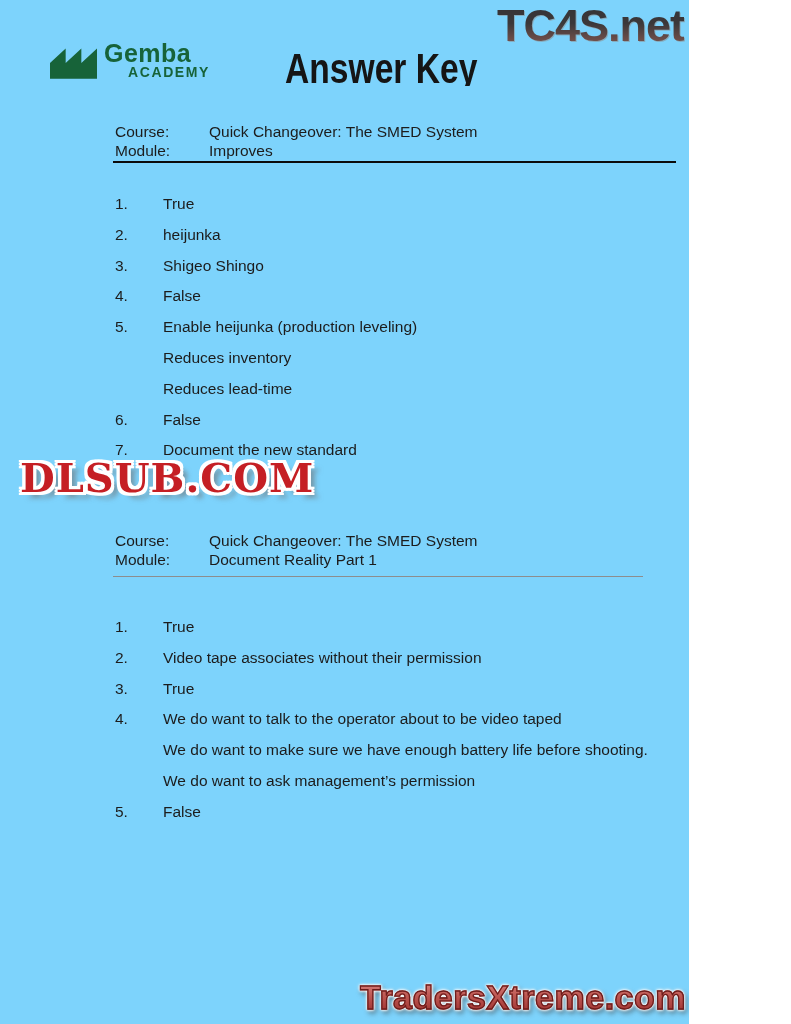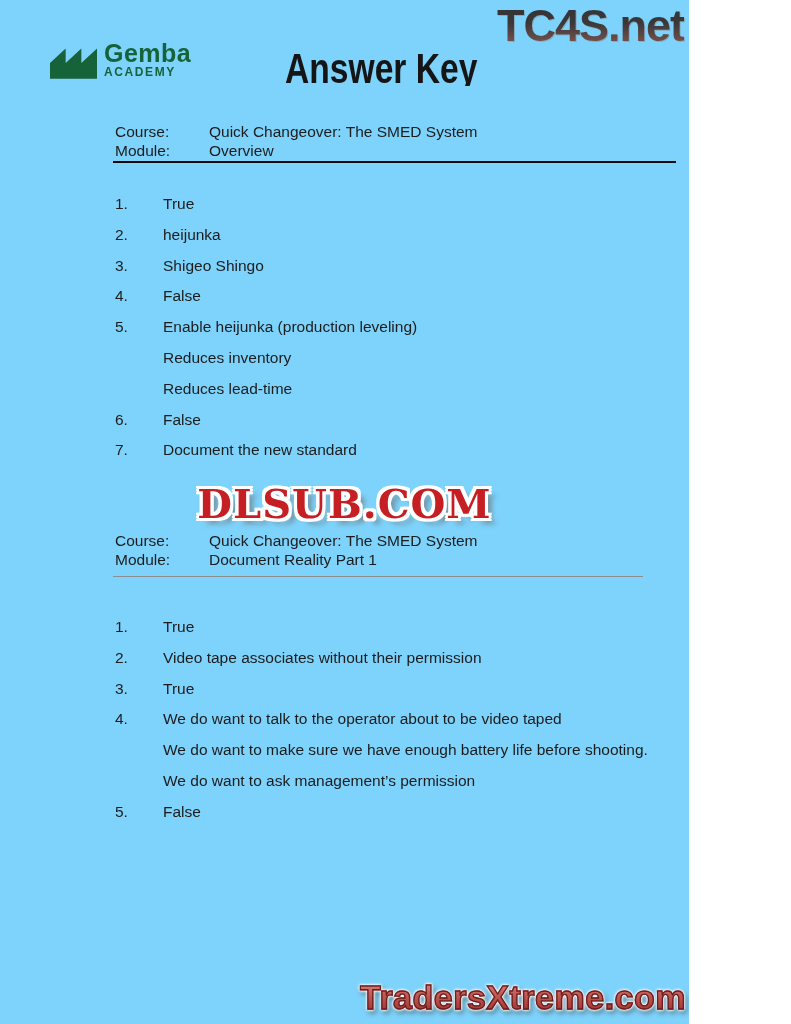--- a/index.html
+++ b/index.html
@@ -15,21 +15,21 @@
     background:linear-gradient(180deg,#353336 10%,#3b383a 45%,#8a5a52 95%);
     -webkit-background-clip:text;background-clip:text;color:transparent;
     filter:drop-shadow(1.5px 1.5px 0.5px rgba(140,140,140,0.55));
   }
 
   
   .logo{position:absolute;left:50px;top:41px;display:flex;align-items:center;gap:7px;}
   .logo-icon{display:block;}
   .logo-text{display:flex;flex-direction:column;}
   .logo-brand{font-size:25px;font-weight:bold;color:#176339;line-height:23px;letter-spacing:0.5px;}
-  .logo-sub{font-size:12px;font-weight:bold;color:#176339;letter-spacing:1.6px;line-height:14px;}
+  .logo-sub{font-size:14px;font-weight:bold;color:#176339;letter-spacing:1.6px;line-height:14px;margin-left:24px;}
 
   
   .title-clip{position:absolute;left:0;top:50px;width:100%;height:36px;overflow:hidden;text-align:center;}
   .title{
     display:inline-block;font-size:42px;font-weight:bold;color:#151515;line-height:38px;
     transform:translateX(37px) scaleX(0.8);white-space:nowrap;
   }
 
   
   .section{position:absolute;left:115px;width:565px;}
@@ -43,30 +43,31 @@
   
   .list{position:absolute;left:115px;width:600px;}
   .list1{top:195px;}
   .list2{top:618px;}
   .list-row{display:flex;height:30.8px;font-size:15.5px;line-height:17px;}
   .list-num{width:48px;flex:none;}
   .list-text{flex:1;}
 
   
   .wm-dlsub{
-    position:absolute;left:0;right:0;top:482px;text-align:center;
+    position:absolute;left:0;right:0;top:456px;
     font-family:"DejaVu Serif","Liberation Serif",serif;
     font-size:40px;font-weight:bold;letter-spacing:1px;line-height:44px;
     color:#c51f24;white-space:nowrap;
     text-shadow:
       -3px -3px 0 #fff,-3px 0 0 #fff,-3px 3px 0 #fff,
        0 -3px 0 #fff, 0 3px 0 #fff,
        3px -3px 0 #fff, 3px 0 0 #fff, 3px 3px 0 #fff,
       -2px -2px 0 #fff, 2px -2px 0 #fff,-2px 2px 0 #fff, 2px 2px 0 #fff,
        7px 6px 5px rgba(110,110,110,0.6);
+    padding-left: 20px;
   }
 
   
   .wm-traders{
     position:absolute;right:3px;top:976px;
     font-size:34px;font-weight:bold;letter-spacing:0.5px;line-height:42px;white-space:nowrap;
     background:linear-gradient(180deg,#d8837f 15%,#c05a55 45%,#9c2f2d 90%);
     -webkit-background-clip:text;background-clip:text;color:transparent;
     -webkit-text-stroke:1.3px #6d1d1c;
     filter:drop-shadow(0 0 1px #ffffff) drop-shadow(0 0 1.5px #ffffff) drop-shadow(2px 3px 2px rgba(60,60,60,0.45));
@@ -93,21 +94,21 @@
     <span class="title">Answer Key</span>
   </div>
 
   <div class="section sec1">
     <div class="meta-row">
       <span class="meta-label">Course:</span>
       <span class="meta-value">Quick Changeover: The SMED System</span>
     </div>
     <div class="meta-row">
       <span class="meta-label">Module:</span>
-      <span class="meta-value">Overview</span>
+      <span class="meta-value">Improves</span>
     </div>
     <div class="rule-thick"></div>
   </div>
 
   <div class="list list1">
 
       <div class="list-row">
         <span class="list-num">1.</span>
         <span class="list-text">True</span>
       </div>

